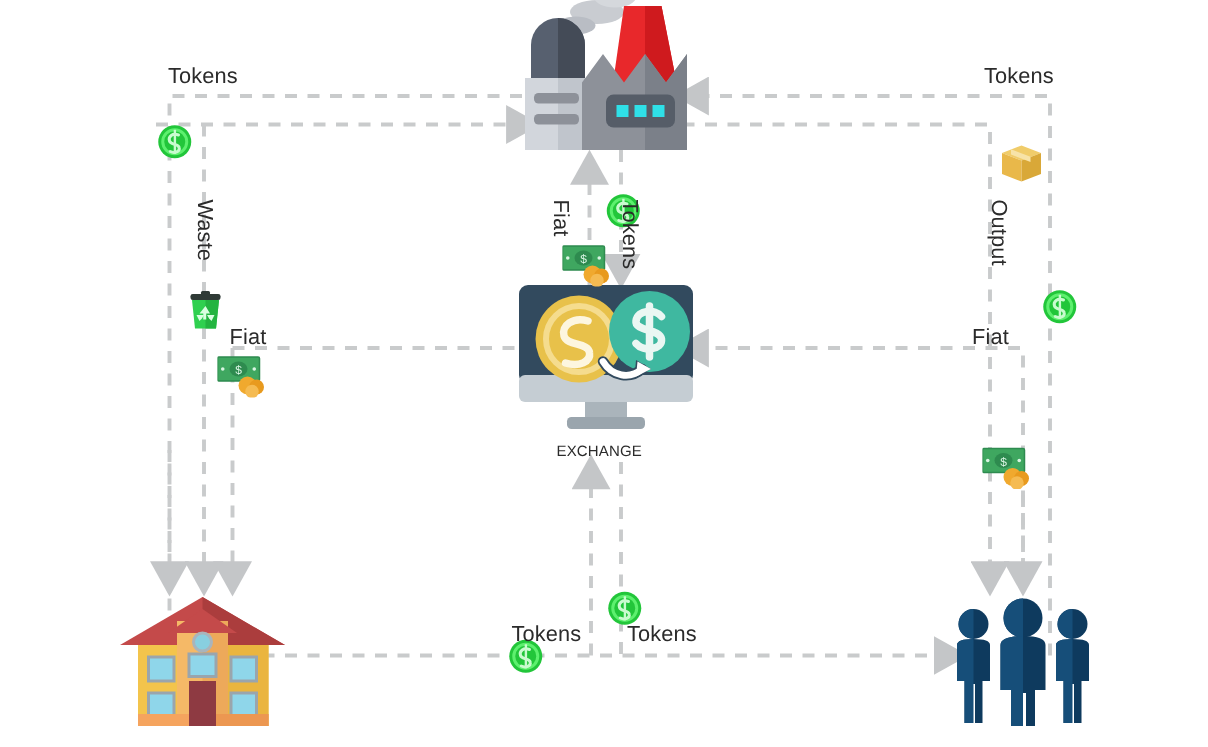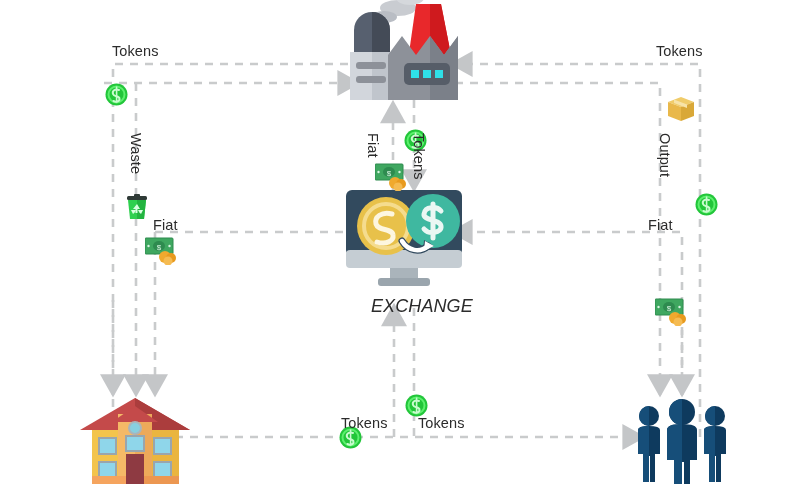--- a/index.html
+++ b/index.html
@@ -100,21 +100,21 @@
       <circle cx="42" cy="38" r="22" fill="none" stroke="#f5dc8e" stroke-width="4"></circle>
       <path d="M48,26 c-10,-3 -18,3 -16,10 c2,7 16,4 17,11 c1,6 -7,10 -16,7" fill="none" stroke="#fdf6df" stroke-width="5" stroke-linecap="round"></path>
       <circle cx="89" cy="33" r="27" fill="#3fb8a0"></circle>
       <path d="M89,16 L89,50 M97,23 c-4,-5 -16,-5 -17,3 c-1,7 16,5 17,12 c1,7 -12,9 -17,3" fill="none" stroke="#eaf7f3" stroke-width="5" stroke-linecap="round"></path>
       <path d="M58,53 c6,10 18,12 26,5" fill="none" stroke="#324a5e" stroke-width="7" stroke-linecap="round"></path>
       <path d="M80,52 l10,6 l-11,6 z" fill="#324a5e"></path>
       <path d="M58,53 c6,10 18,12 26,5" fill="none" stroke="#fff" stroke-width="4.5" stroke-linecap="round"></path>
       <path d="M81,53 l9,5 l-10,5 z" fill="#fff"></path>
     </svg>
   </div>
-  <div class="lbl" style="left:371px;top:296px;font-size:18px;font-style:italic;">EXCHANGE</div>
+  <div class="lbl" style="left:371px;top:296px;font-size:10px;">EXCHANGE</div>
 
   <div class="node" style="left:78px;top:396px;width:115px;height:88px;">
     <svg viewBox="0 0 115 88" width="115" height="88">
       <path d="M57,2 L112,34 L2,34 Z" fill="#c44a4a"></path>
       <path d="M57,2 L112,34 L57,34 Z" fill="#ab3d3d"></path>
       <rect x="14" y="34" width="87" height="54" fill="#f3c44c"></rect>
       <rect x="57" y="34" width="44" height="54" fill="#eab53f"></rect>
       <rect x="40" y="18" width="34" height="70" fill="#f5b967"></rect>
       <rect x="57" y="18" width="17" height="70" fill="#eda95a"></rect>
       <path d="M57,10 L80,26 L34,26 Z" fill="#c44a4a"></path>

